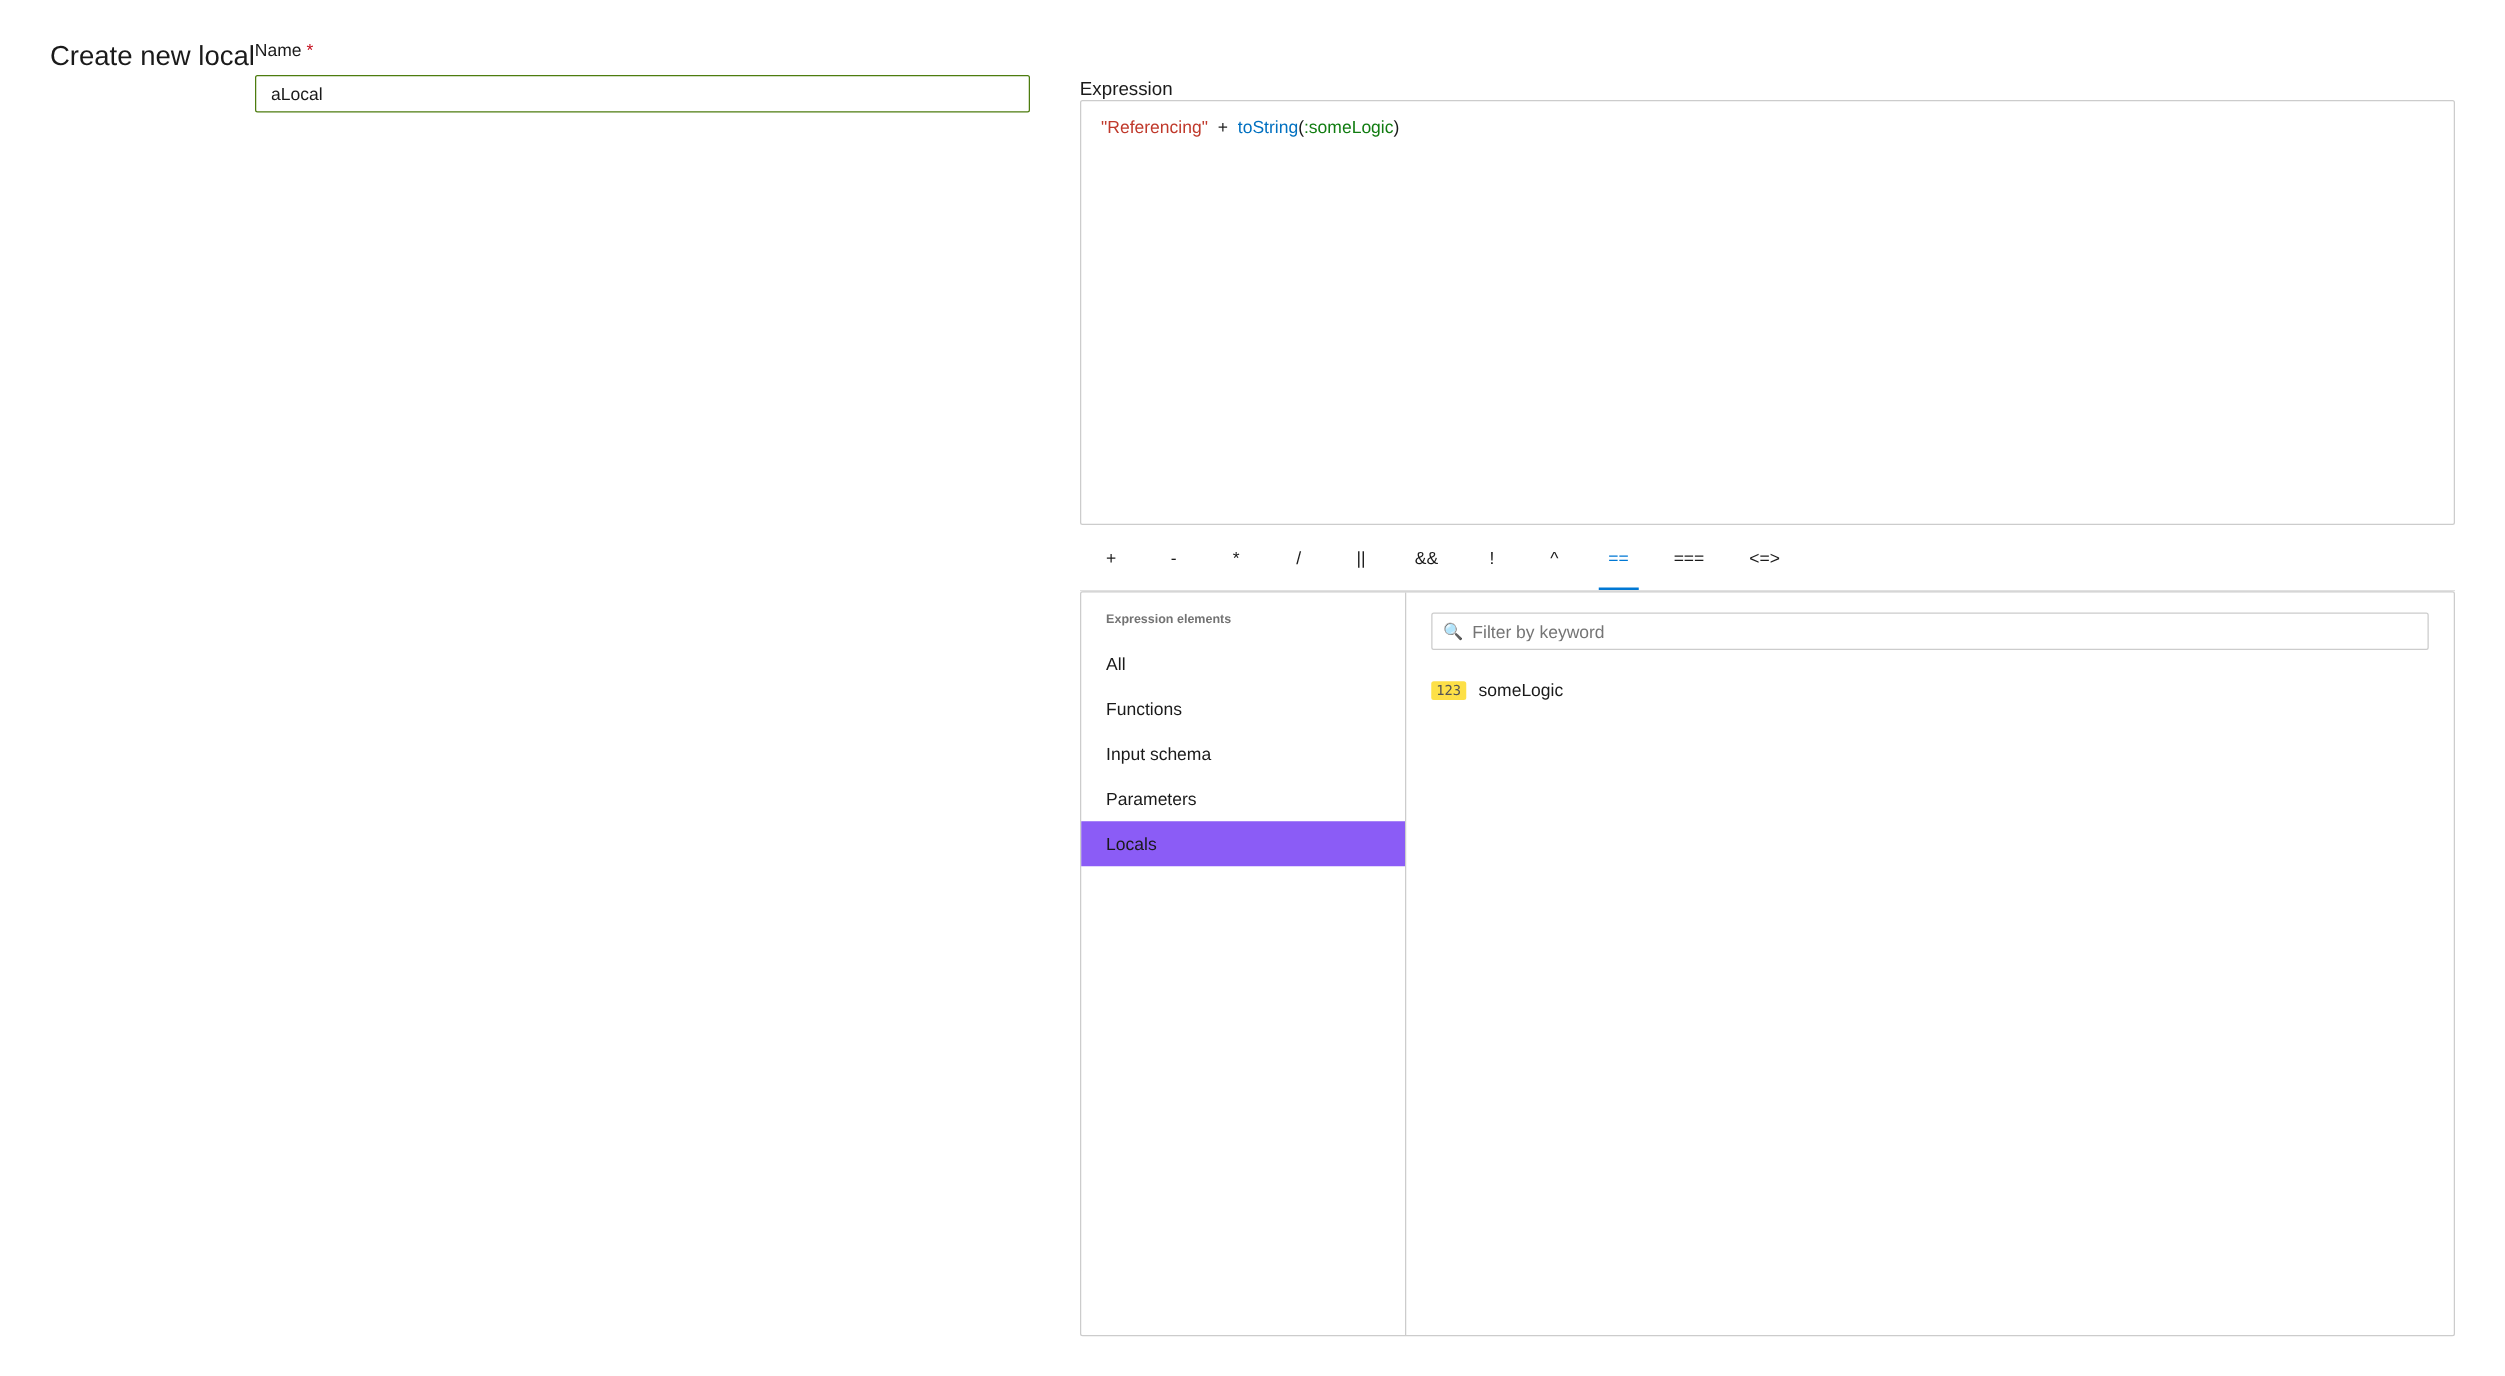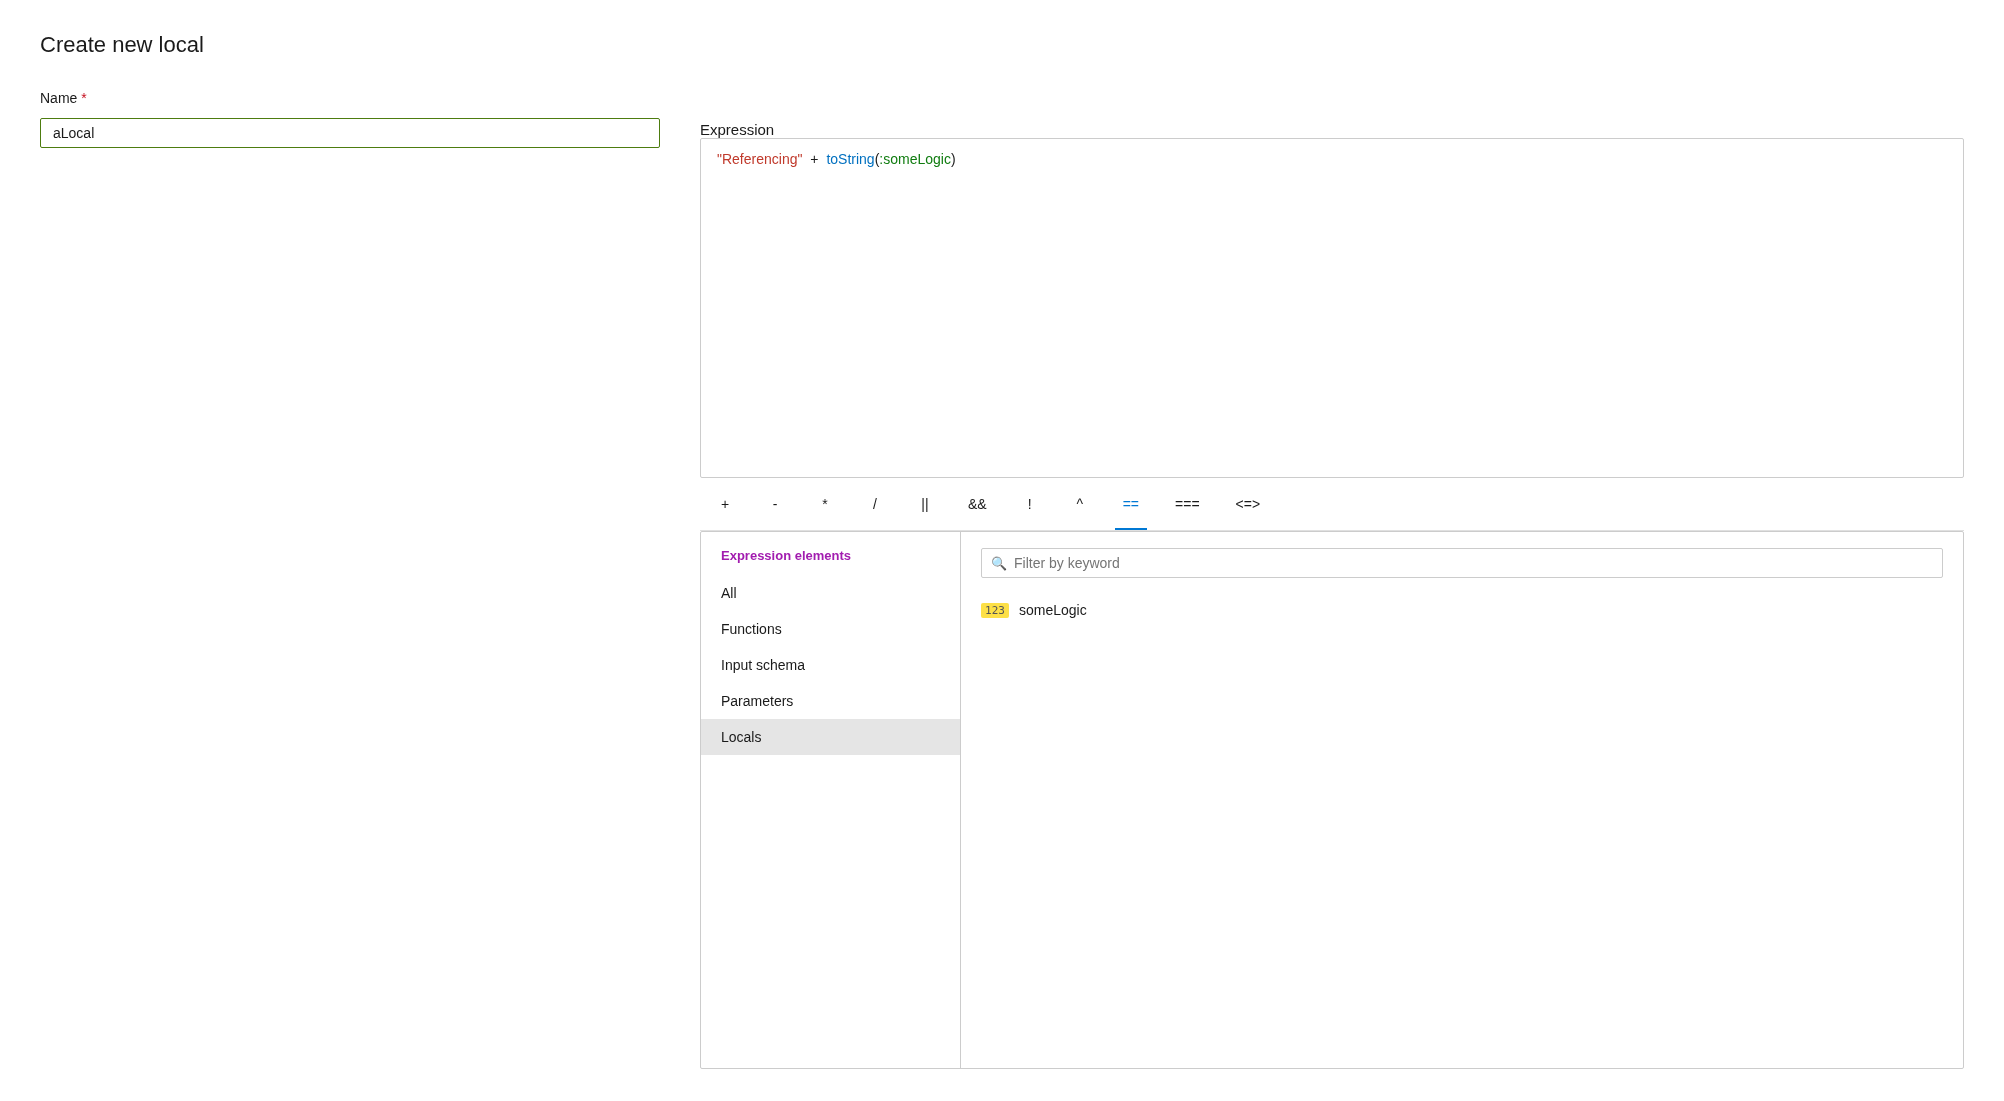--- a/index.html
+++ b/index.html
@@ -13,21 +13,21 @@
       background: #ffffff;
       color: #1a1a1a;
       font-size: 14px;
       width: 2004px;
       min-height: 1101px;
     }
 
     .page-container {
       padding: 32px 40px;
       display: flex;
-      flex-direction: column;
+      flex-direction: row;
       height: 1101px;
     }
 
     .page-title {
       font-size: 22px;
       font-weight: 400;
       color: #1a1a1a;
       margin-bottom: 32px;
     }
 
@@ -144,35 +144,35 @@
     }
 
     .expression-elements {
       width: 260px;
       flex-shrink: 0;
       border-right: 1px solid #cccccc;
       padding: 16px 0;
     }
 
     .elements-title {
-      font-size: 13px;
+      font-size: 10px;
       font-weight: 600;
-      color: #a21caf;
+      color: #737373;
       padding: 0 20px 12px 20px;
     }
 
     .element-item {
       padding: 10px 20px;
       cursor: pointer;
       font-size: 14px;
       color: #1a1a1a;
     }
 
     .element-item.active {
-      background: #e5e5e5;
+      background: #8b5cf6;
       color: #1a1a1a;
     }
 
     .expression-values {
       flex: 1;
       padding: 16px 20px;
     }
 
     .values-title {
       font-size: 14px;

